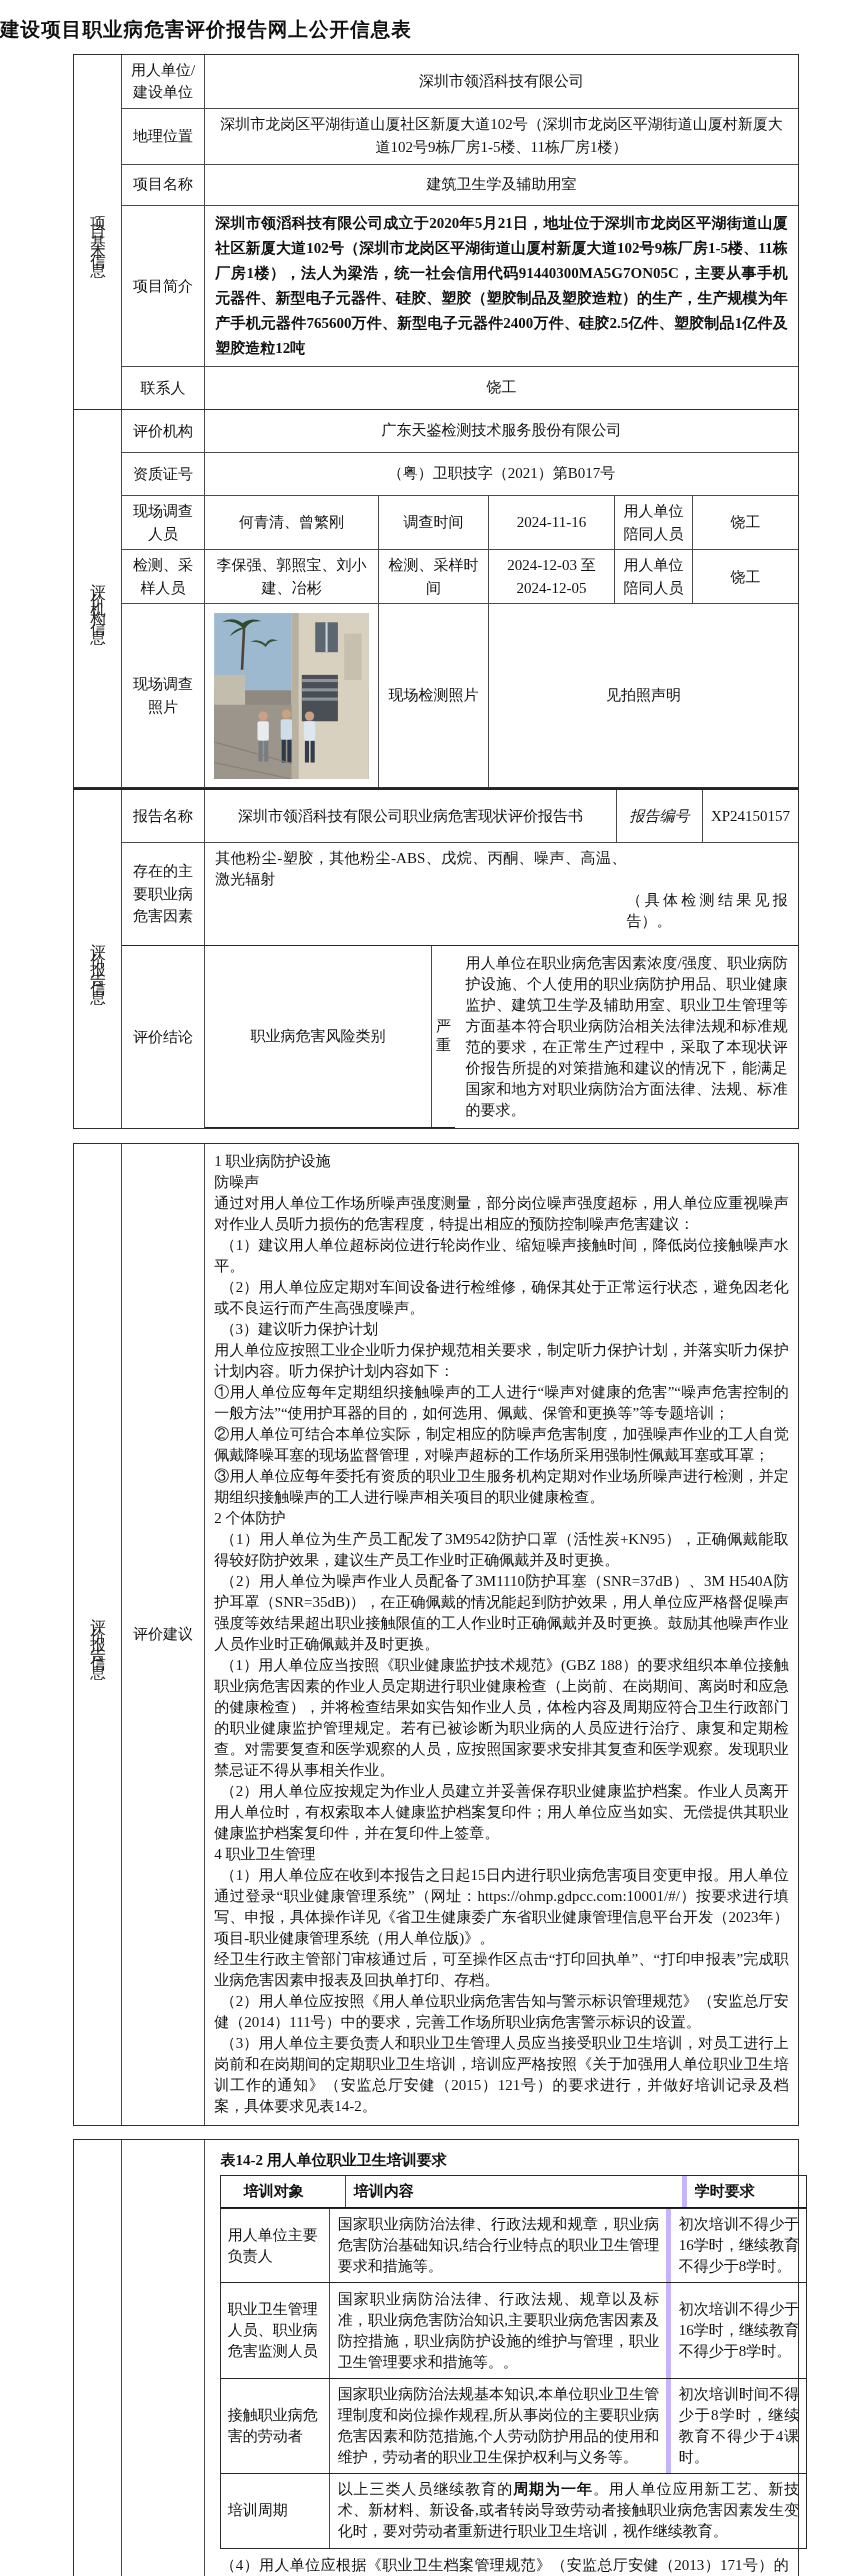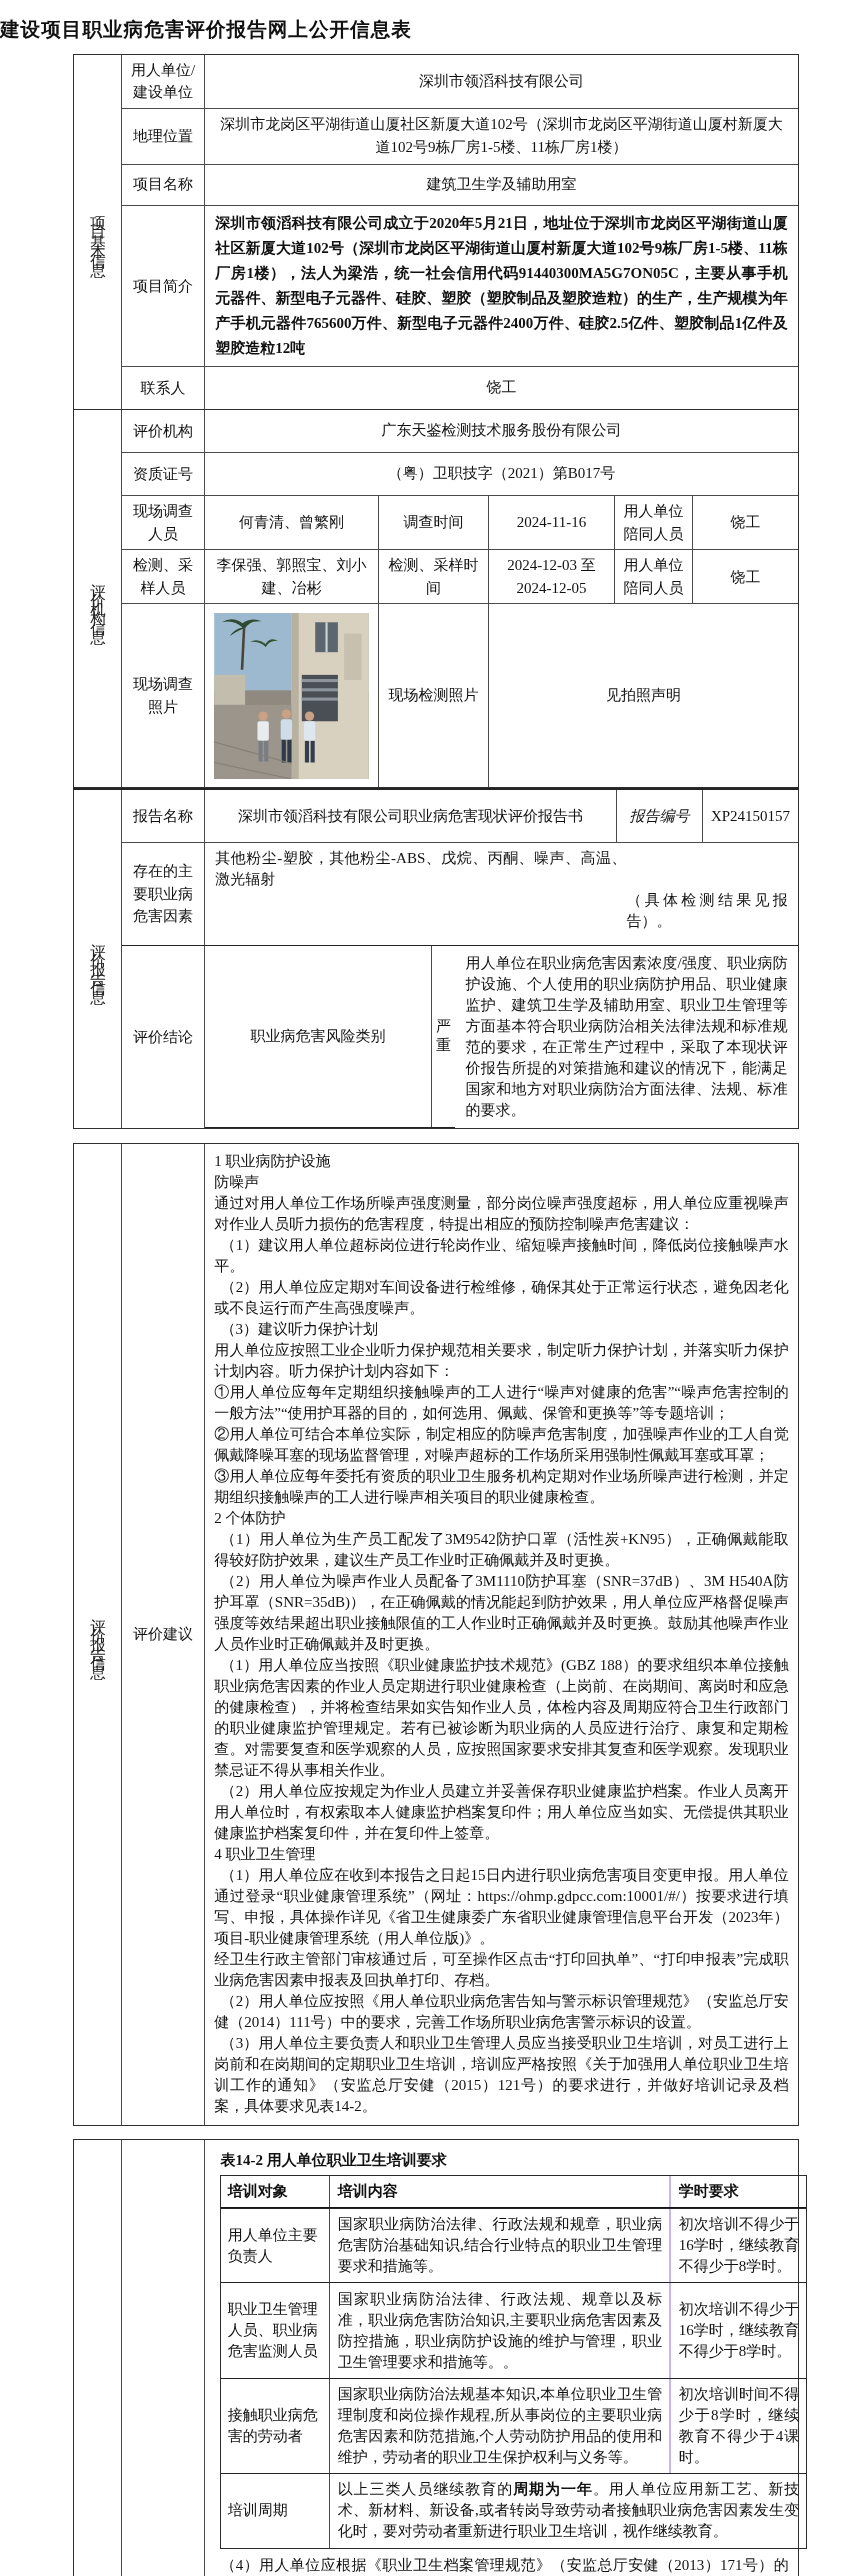--- a/index.html
+++ b/index.html
@@ -31,24 +31,24 @@
   .concl{padding:7.2px 10.3px;text-align:justify;line-height:21px;}
   .hazards{display:flex;flex-direction:row;justify-content:flex-start;}
   .hazard-note{margin-top:42px;}
   .sug{flex:1;padding:7.2px 9.3px 8.2px 9.3px;min-width:0;}
   .sug .p{margin:0;line-height:21px;text-align:justify;}
   .sug .ind{text-indent:6.2px;}
   .gap{height:13.4px;}
   .t142cap{font-weight:bold;line-height:21px;margin:2.1px 0 4.1px 6.2px;}
   .t142{margin:0 0 6.2px 6.2px;width:587px;border:1.3px solid #2b2b2b;}
   .t142 .trow{display:flex;border-top:1.3px solid #242424;}
-  .t142 .trow:first-child{border-top:none;}
+  .t142 .trow:first-child{border-top:none;padding-left:16px;}
   .t142 .hrow{border-bottom:1.5px solid #161616;}
   .t142 .c1{width:109px;flex:none;border-right:1px solid #4a4a4a;display:flex;align-items:center;padding:5.2px 6.2px;line-height:21px;}
-  .t142 .c2{width:341px;flex:none;border-right:2px solid #c4b5fd;display:flex;align-items:center;padding:5.2px 7.2px;line-height:21px;text-align:justify;}
+  .t142 .c2{width:341px;flex:none;border-right:5px solid #c4b5fd;display:flex;align-items:center;padding:5.2px 7.2px;line-height:21px;text-align:justify;}
   .t142 .c3{flex:1;display:flex;align-items:center;padding:5.2px 7.2px;line-height:21px;text-align:justify;}
   .t142 .span2{width:471px;flex:1;border-right:none;}
   .photo-cell{width:174px;flex:none;border-right:1px solid #4a4a4a;display:flex;align-items:flex-start;justify-content:center;padding:8.2px 4.1px;}
   .empty-lbl{width:83px;flex:none;border-right:1px solid #4a4a4a;}
 </style>
 </head>
 <body>
 
 <div class="page">
 

